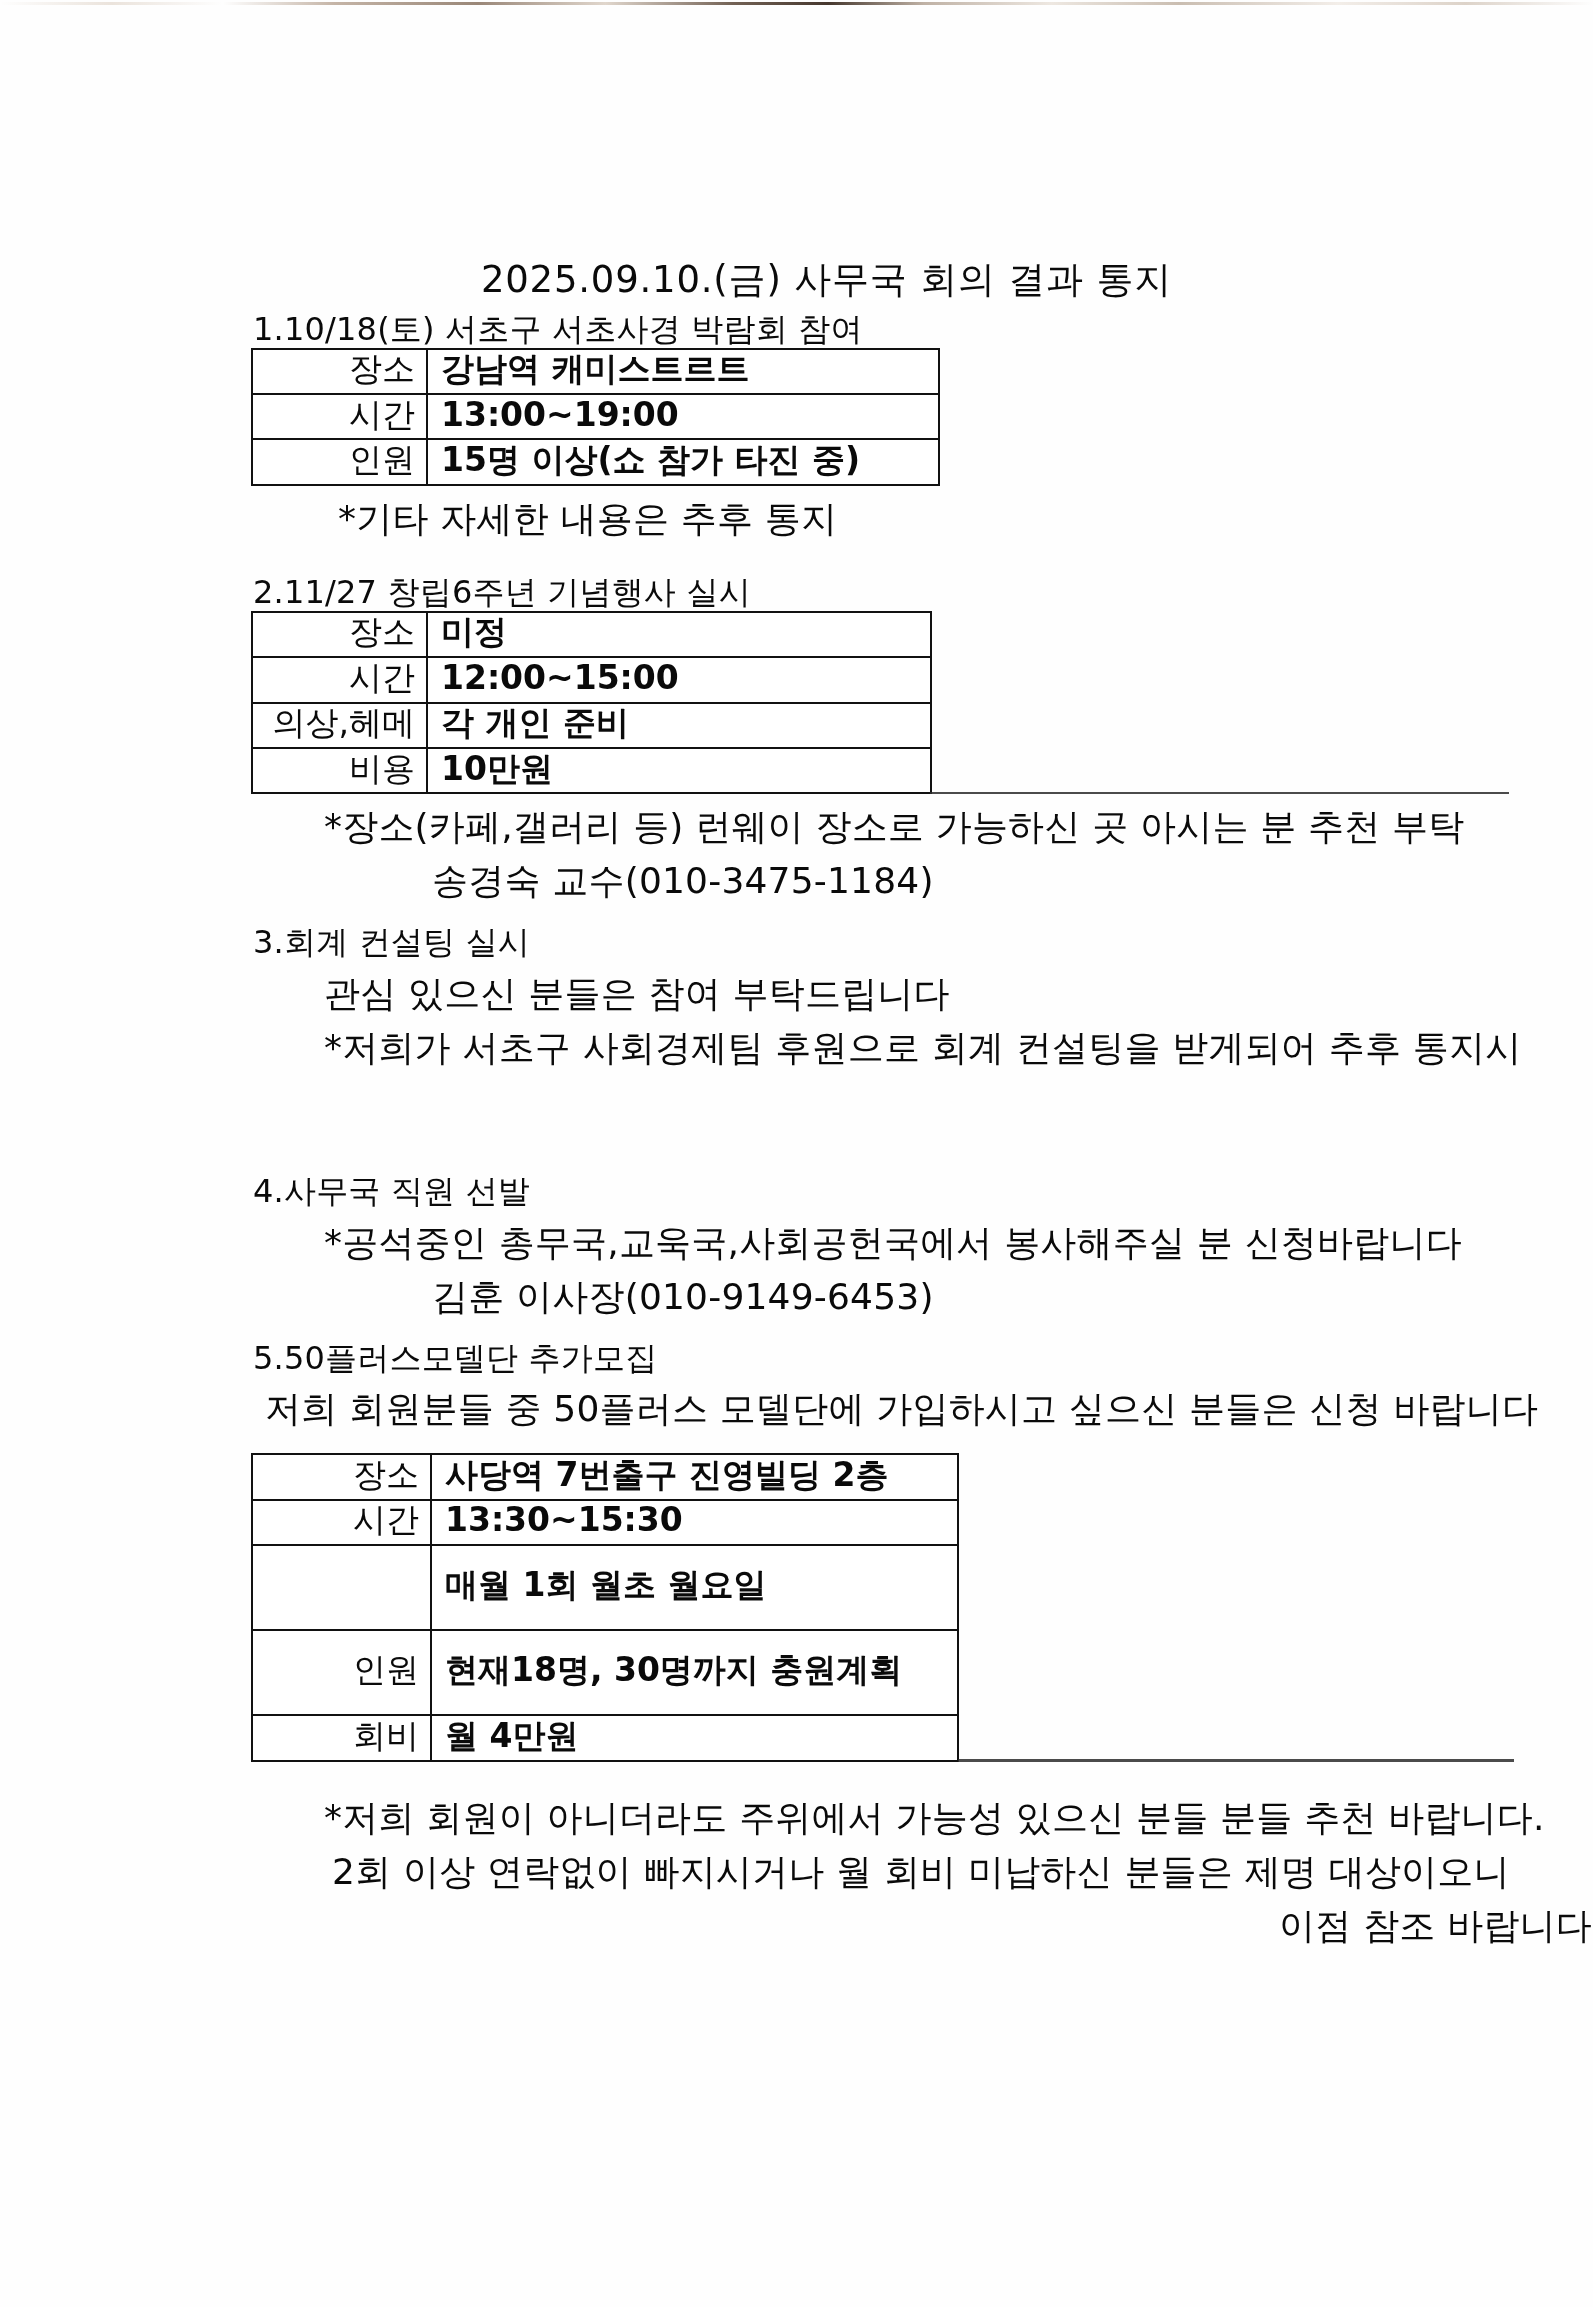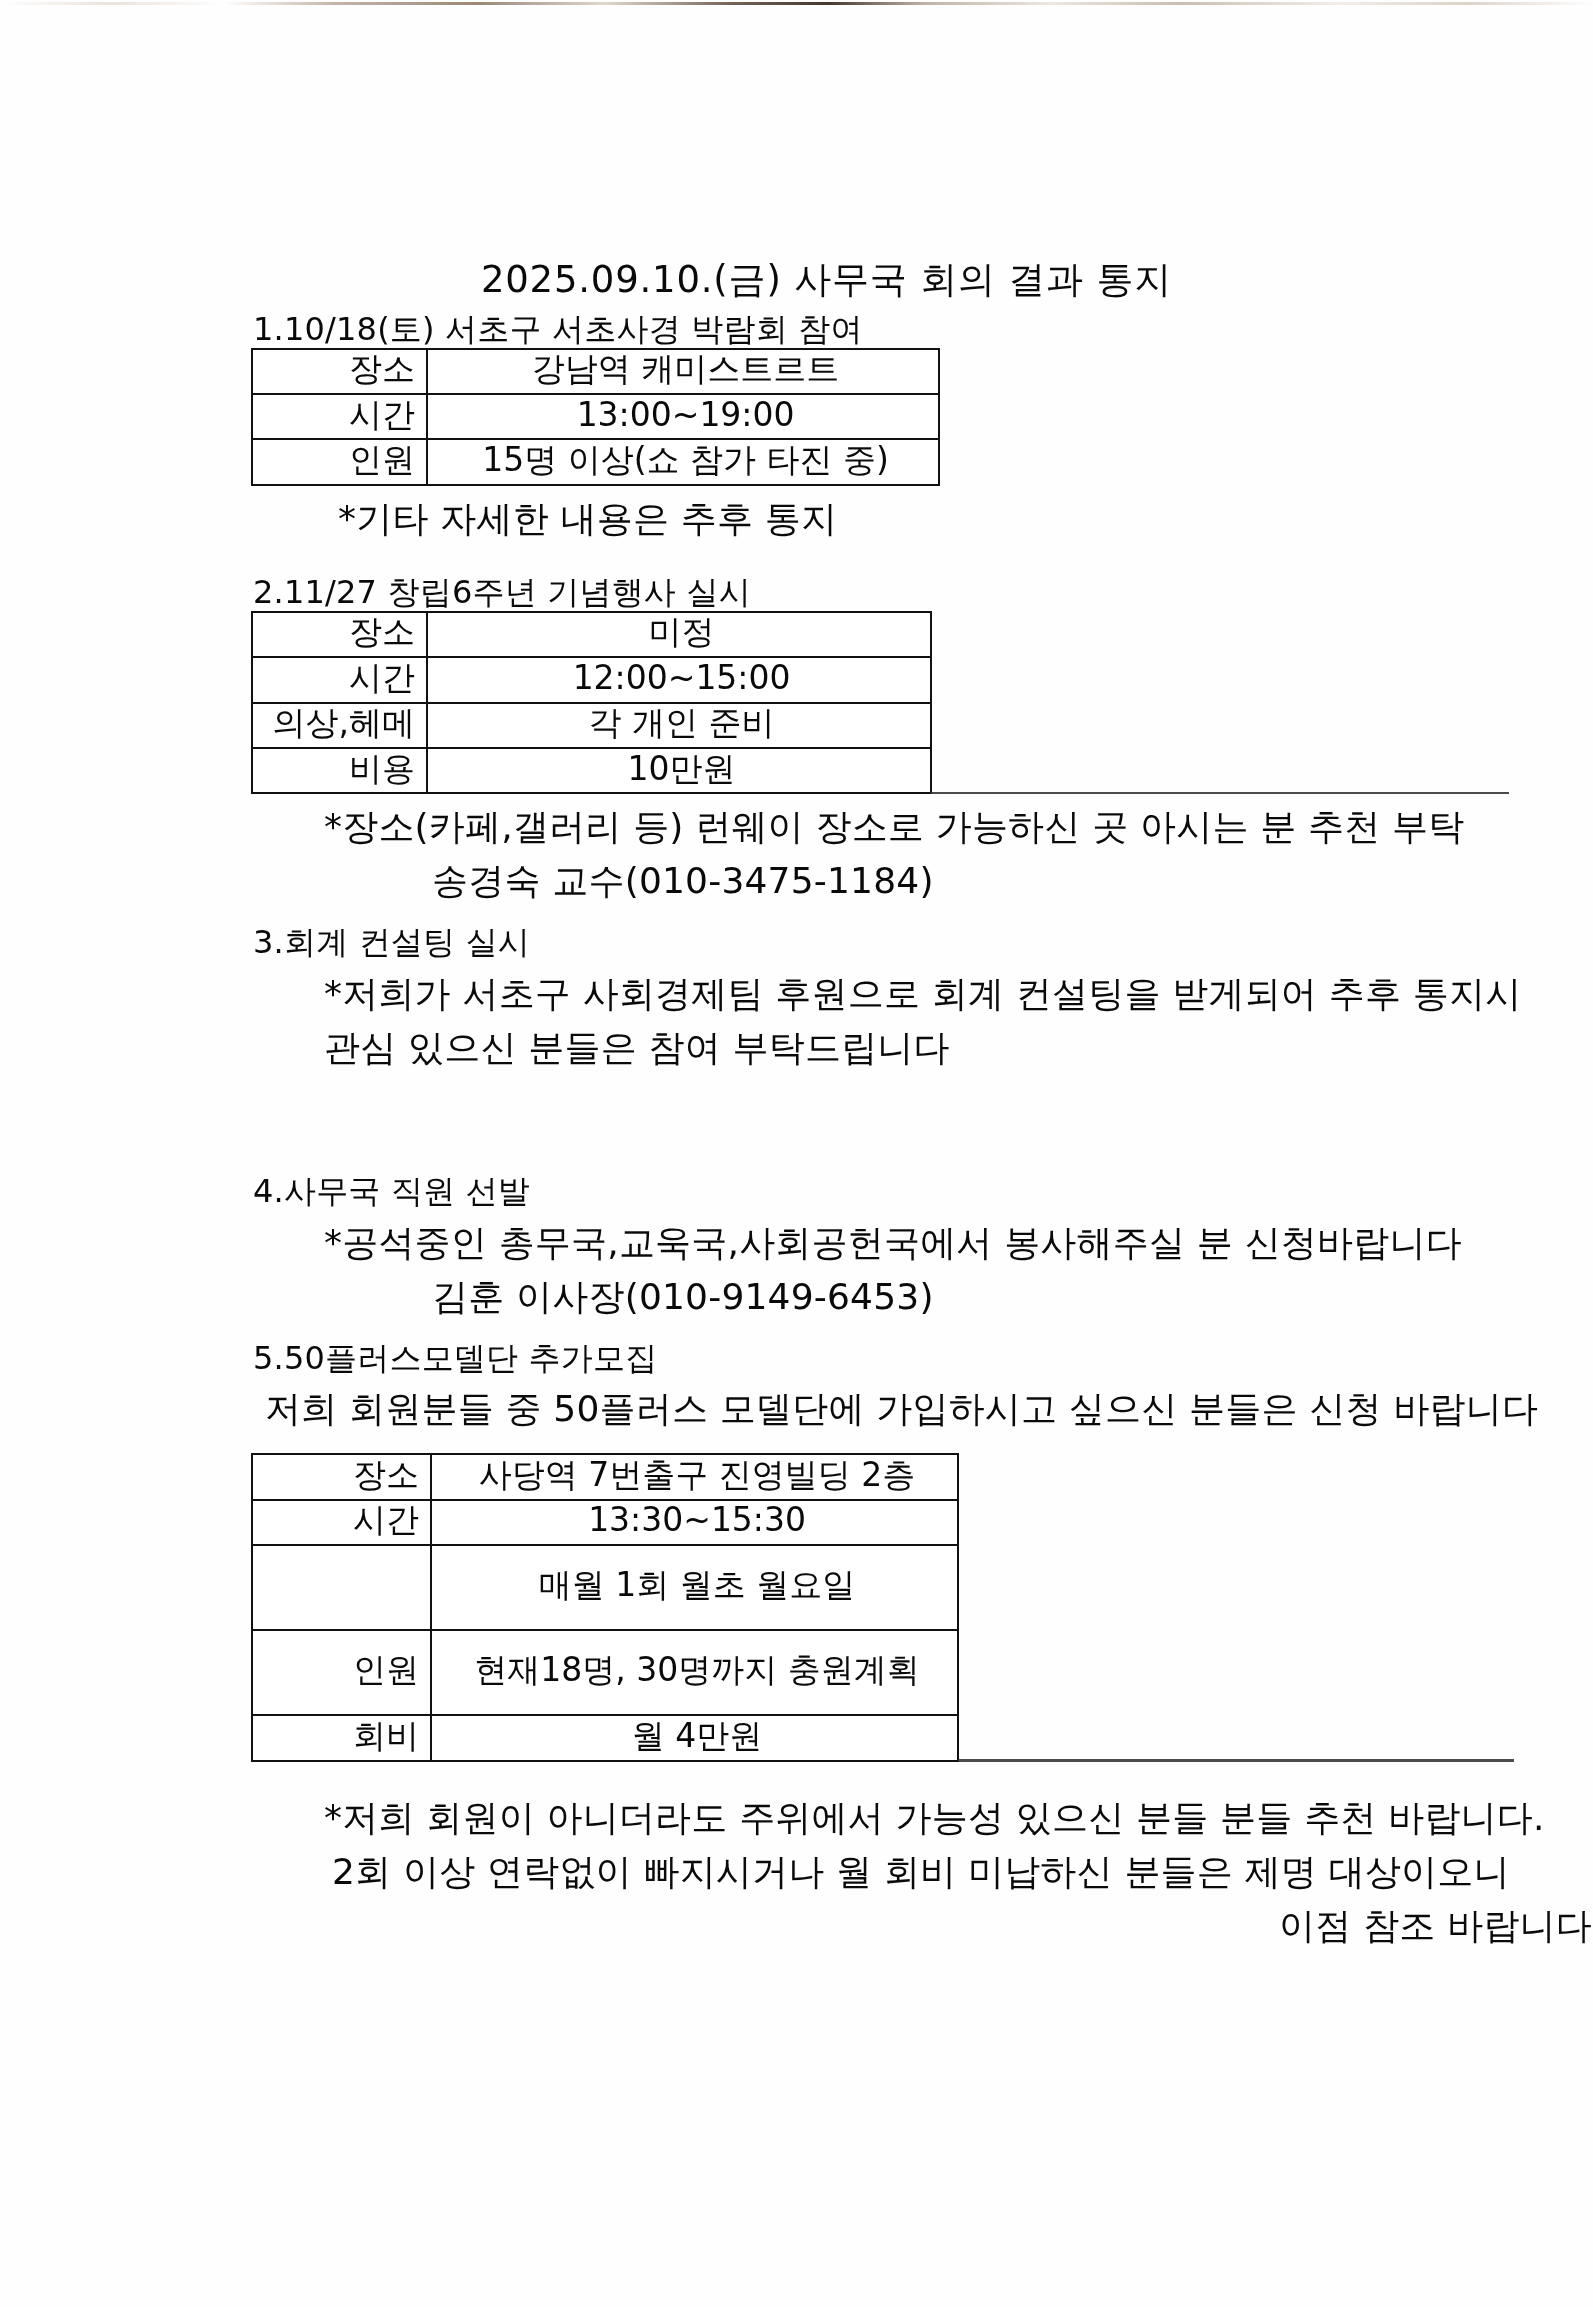--- a/index.html
+++ b/index.html
@@ -103,22 +103,23 @@
     line-height: 1.1;
     vertical-align: middle;
     white-space: pre;
     margin-left: 42px;
   }
   table.info td.label {
     text-align: right;
     padding-right: 11px;
   }
   table.info td.value {
-    text-align: center;
+    text-align: left;
     padding-left: 13px;
+    font-weight: bold;
   }
   .table-wrap { position: relative; }
   .table-1 { margin-left: 240px; width: 686px; }
   .table-1 col.c1 { width: 175px; }
   .table-1 col.c2 { width: 512px; }
 
   .table-2 { margin-left: 240px; width: 678px; }
   .table-2 col.c1 { width: 175px; }
   .table-2 col.c2 { width: 504px; }
 
@@ -212,22 +213,22 @@
       <div class="stray-rule" style="left:919px; bottom:0px; width:579px;"></div>
     </div>
 
     <div class="note hang">*장소(카페,갤러리 등) 런웨이 장소로 가능하신 곳 아시는 분 추천 부탁</div>
     <div class="note indent-2">송경숙 교수(010-3475-1184)</div>
 
     <div class="vspace-sm"></div>
 
     <div class="sec-heading">3.회계 컨설팅 실시</div>
 
+    <div class="note flush" style="padding-left:301px;">관심 있으신 분들은 참여 부탁드립니다</div>
     <div class="note hang">*저희가 서초구 사회경제팀 후원으로 회계 컨설팅을 받게되어 추후 통지시</div>
-    <div class="note flush" style="padding-left:301px;">관심 있으신 분들은 참여 부탁드립니다</div>
 
     <div class="vspace-xl"></div>
 
     <div class="sec-heading">4.사무국 직원 선발</div>
 
     <div class="note hang">*공석중인 총무국,교욱국,사회공헌국에서 봉사해주실 분 신청바랍니다</div>
     <div class="note indent-2">김훈 이사장(010-9149-6453)</div>
 
     <div class="vspace-sm"></div>
 

